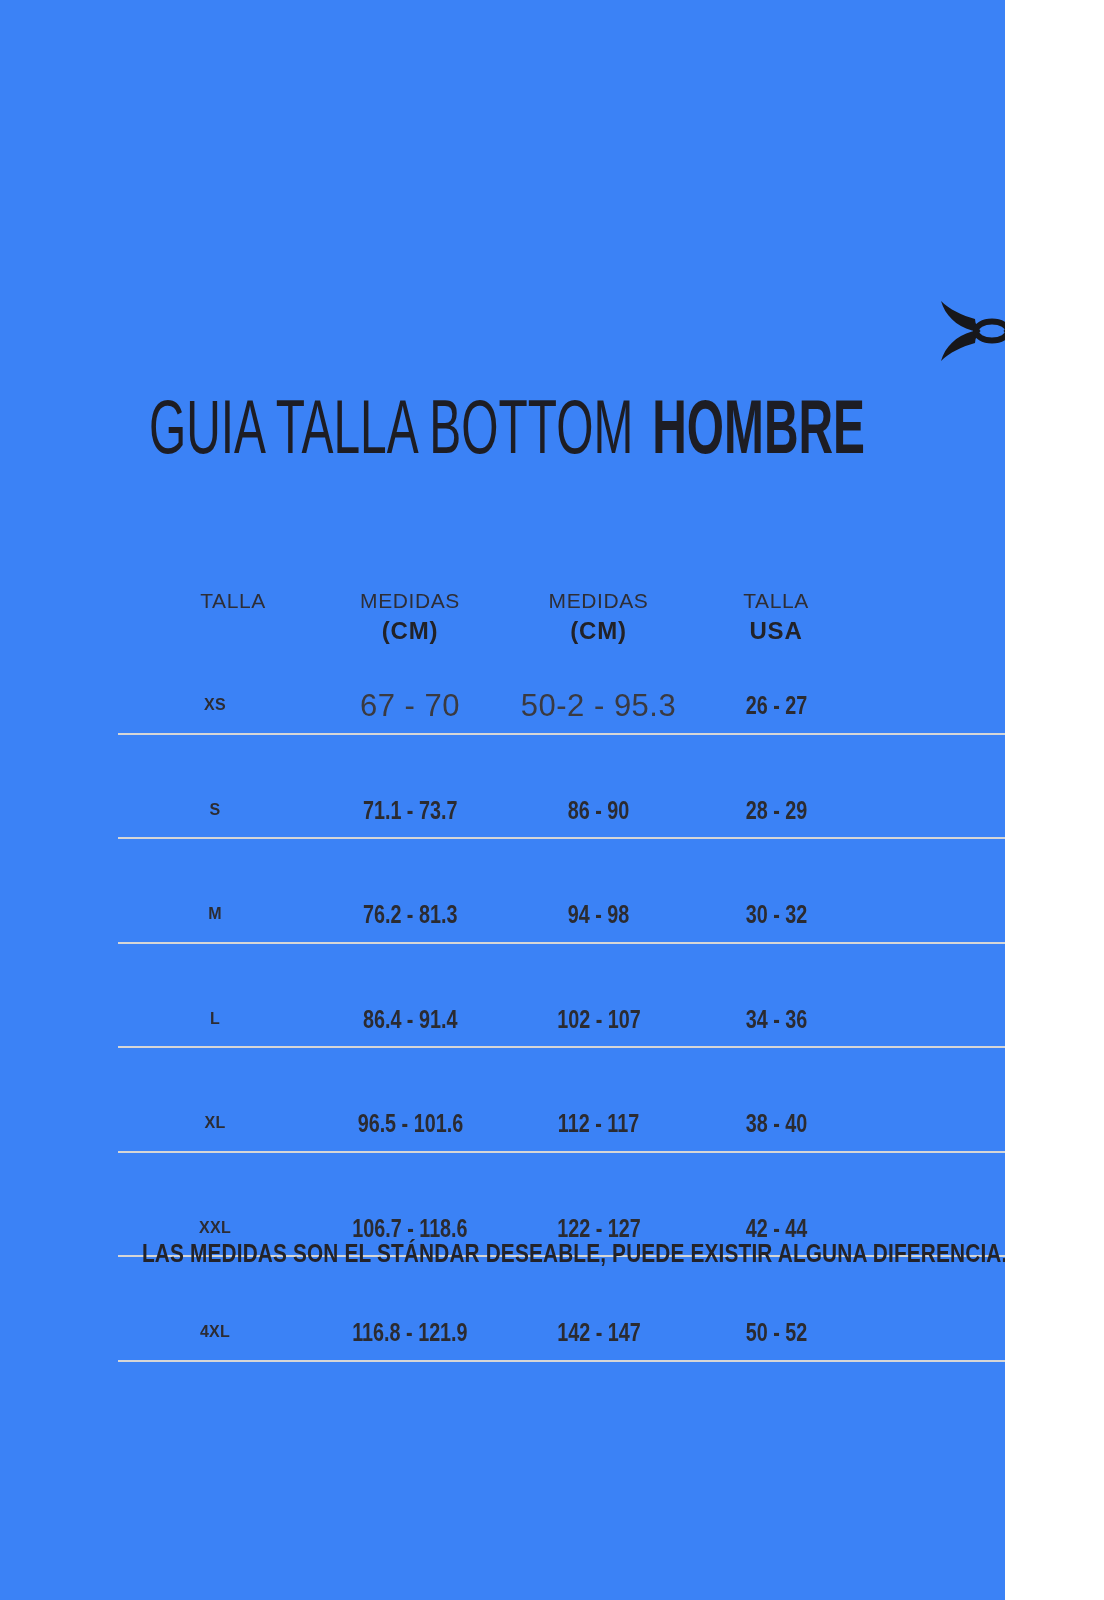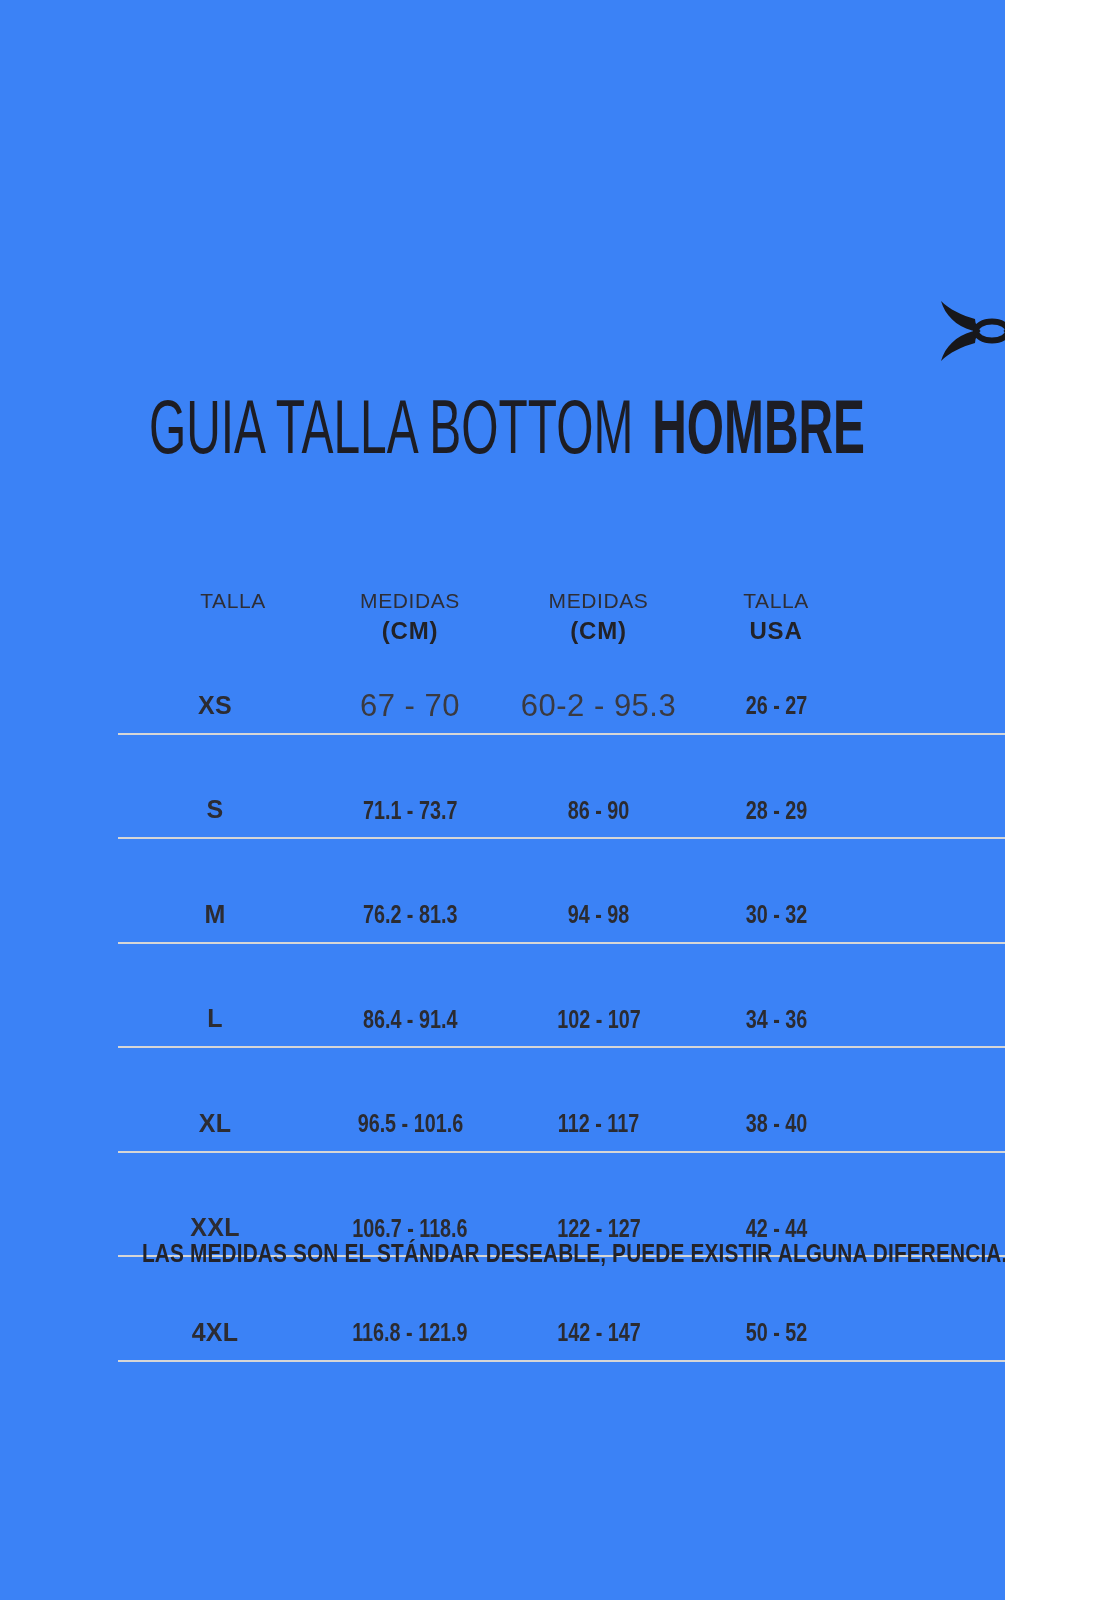--- a/index.html
+++ b/index.html
@@ -46,21 +46,21 @@
     font-size:24px;font-weight:700;letter-spacing:0.8px;color:#222228;
     line-height:1.0;margin-top:8px;min-height:24px;
   }
   .tbl-body{position:absolute;left:118px;top:630px;width:986px;}
   .tbl-row{
     height:56.5px;box-sizing:border-box;
     border-bottom:2px solid #d6d6d6;
   }
   .cell{text-align:center;line-height:1;}
   .size-label{
-    font-size:25px;font-weight:700;color:#2c2c33;letter-spacing:0.3px;
+    font-size:16px;font-weight:700;color:#2c2c33;letter-spacing:0.3px;
   }
   .num{
     display:inline-block;
     font-size:26px;font-weight:700;color:#2b2b31;
     transform:scaleX(0.76);transform-origin:center;
     white-space:nowrap;
   }
   .num.reg{
     transform:none;font-weight:400;font-size:31px;color:#3a3a41;
     letter-spacing:0.5px;
@@ -111,21 +111,21 @@
       <div class="hline1">TALLA</div>
       <div class="hline2">USA</div>
     </div>
     <div></div>
   </div>
 
   <div class="tbl-body">
       <div class="tbl-row">
         <div class="cell"><span class="size-label">XS</span></div>
         <div class="cell"><span class="num reg">67 - 70</span></div>
-        <div class="cell"><span class="num reg">60-2 - 95.3</span></div>
+        <div class="cell"><span class="num reg">50-2 - 95.3</span></div>
         <div class="cell"><span class="num">26 - 27</span></div>
         <div></div>
       </div>
       <div class="tbl-row">
         <div class="cell"><span class="size-label">S</span></div>
         <div class="cell"><span class="num">71.1 - 73.7</span></div>
         <div class="cell"><span class="num">86 - 90</span></div>
         <div class="cell"><span class="num">28 - 29</span></div>
         <div></div>
       </div>

